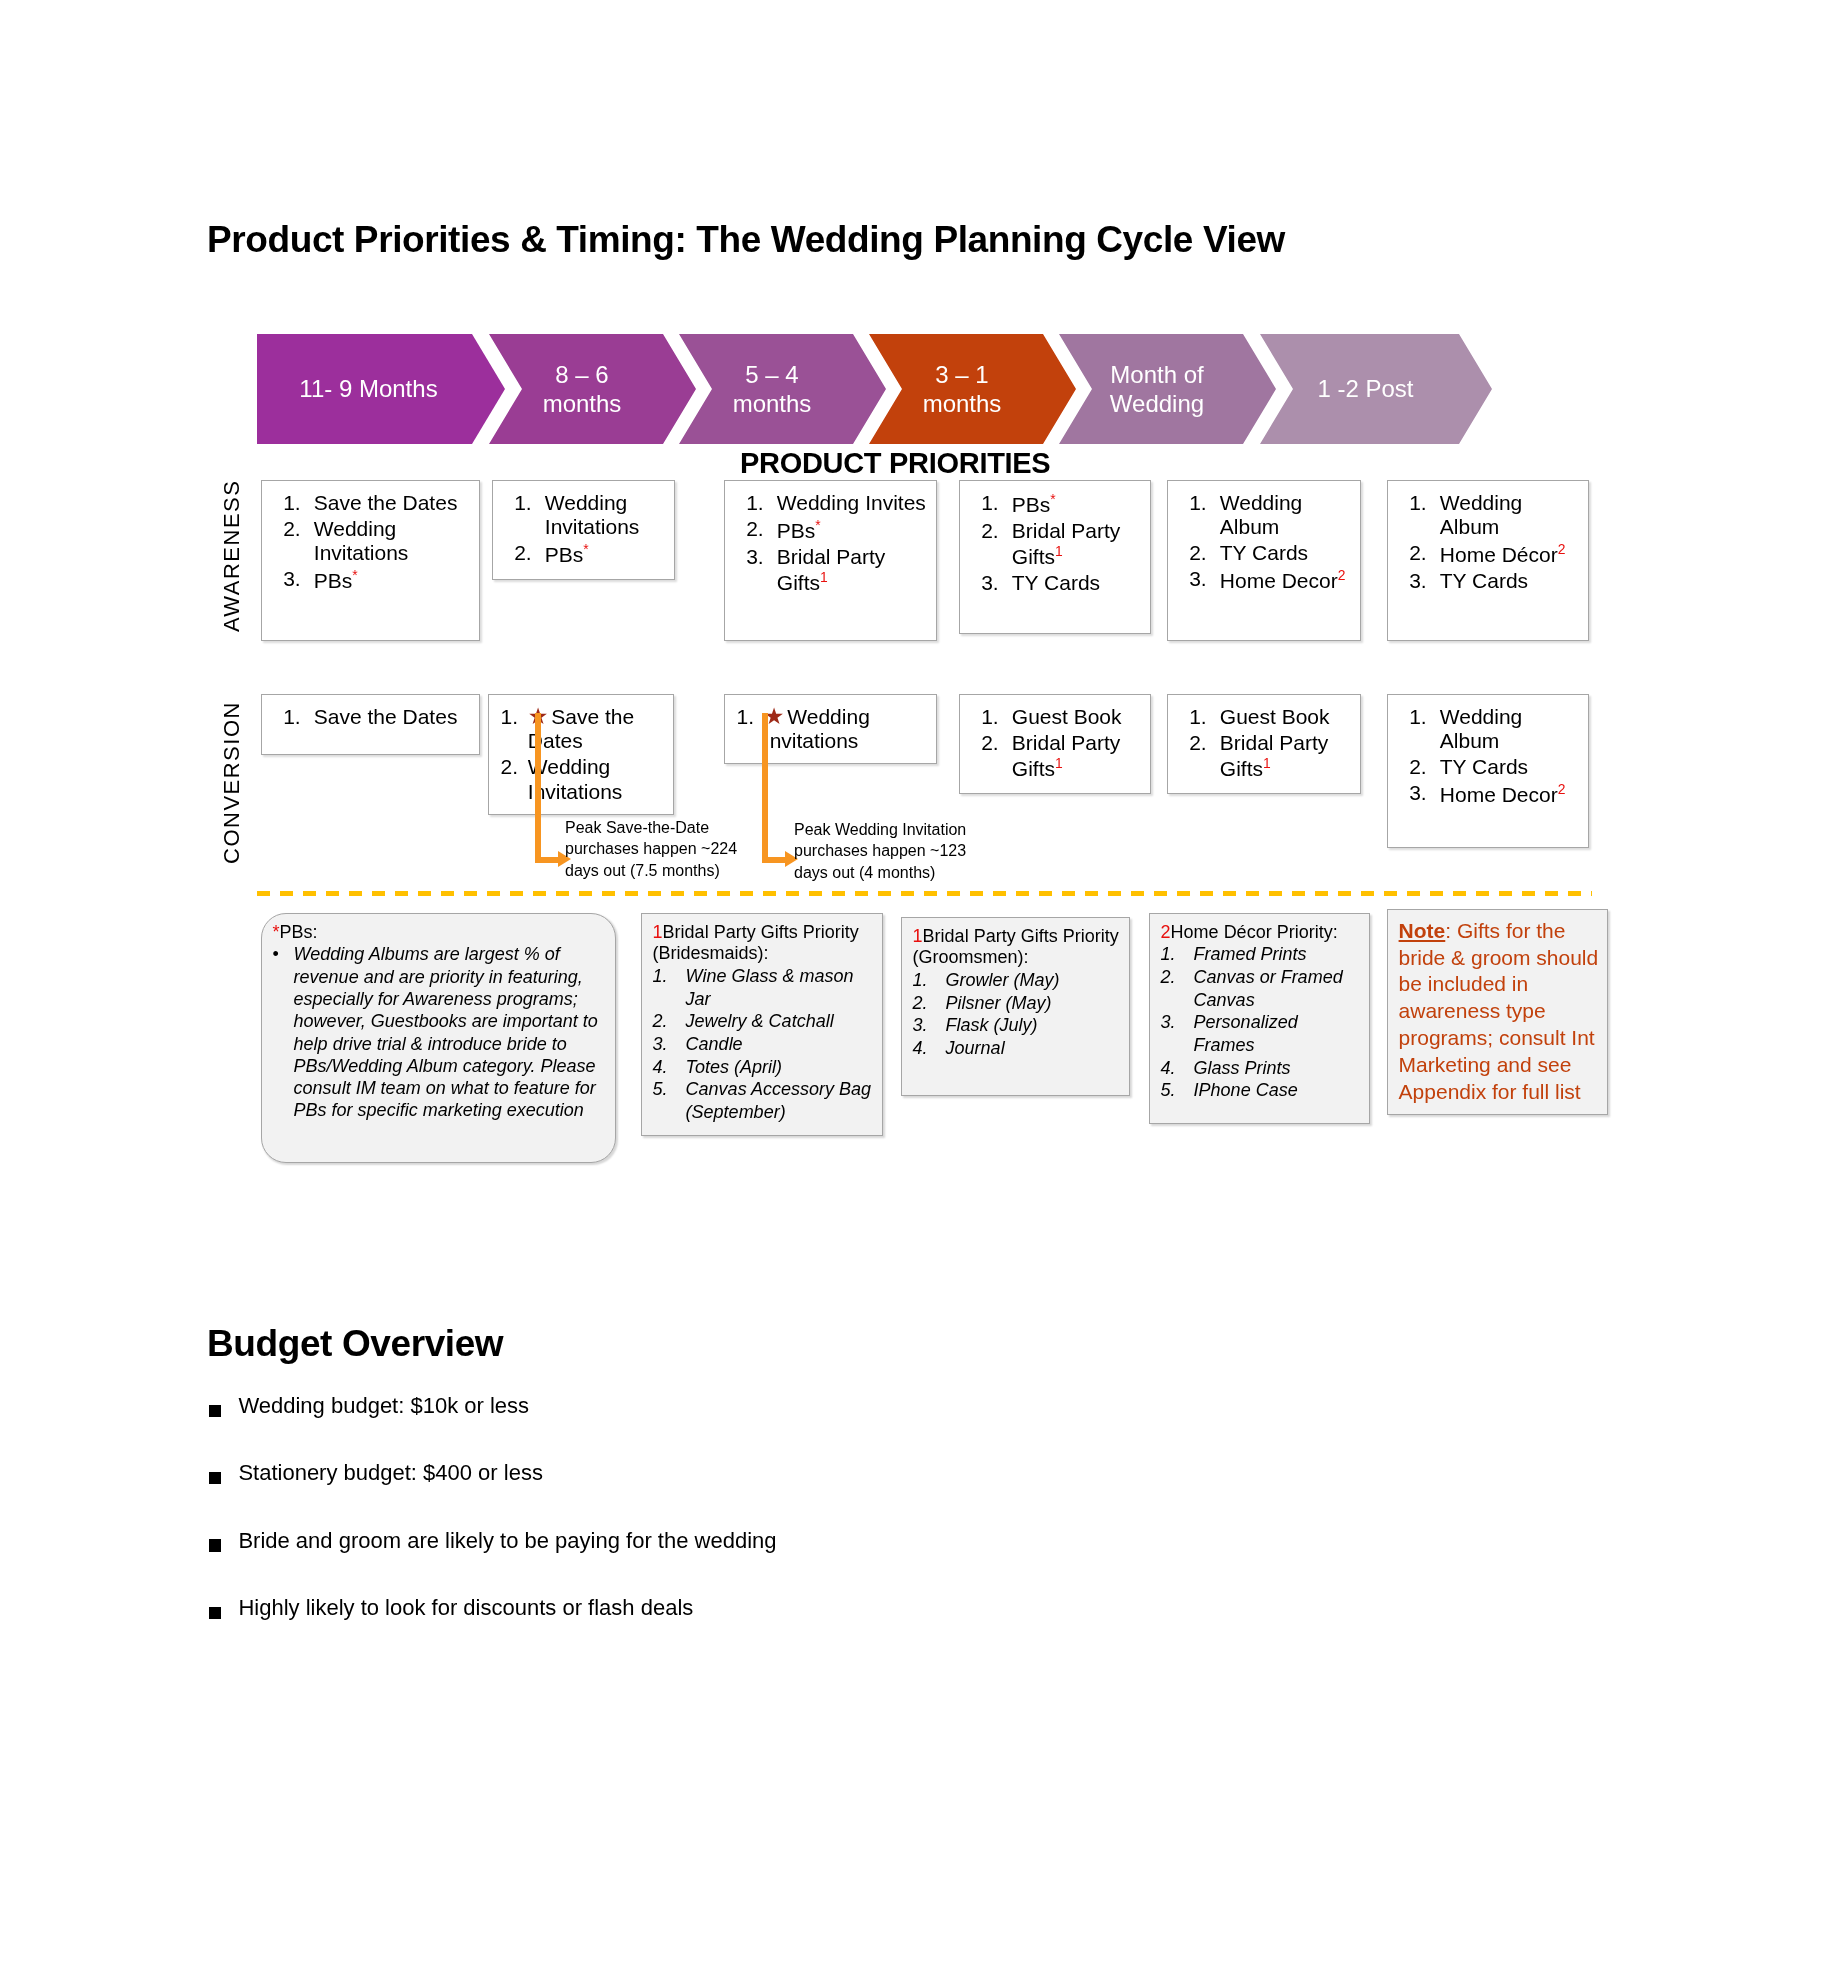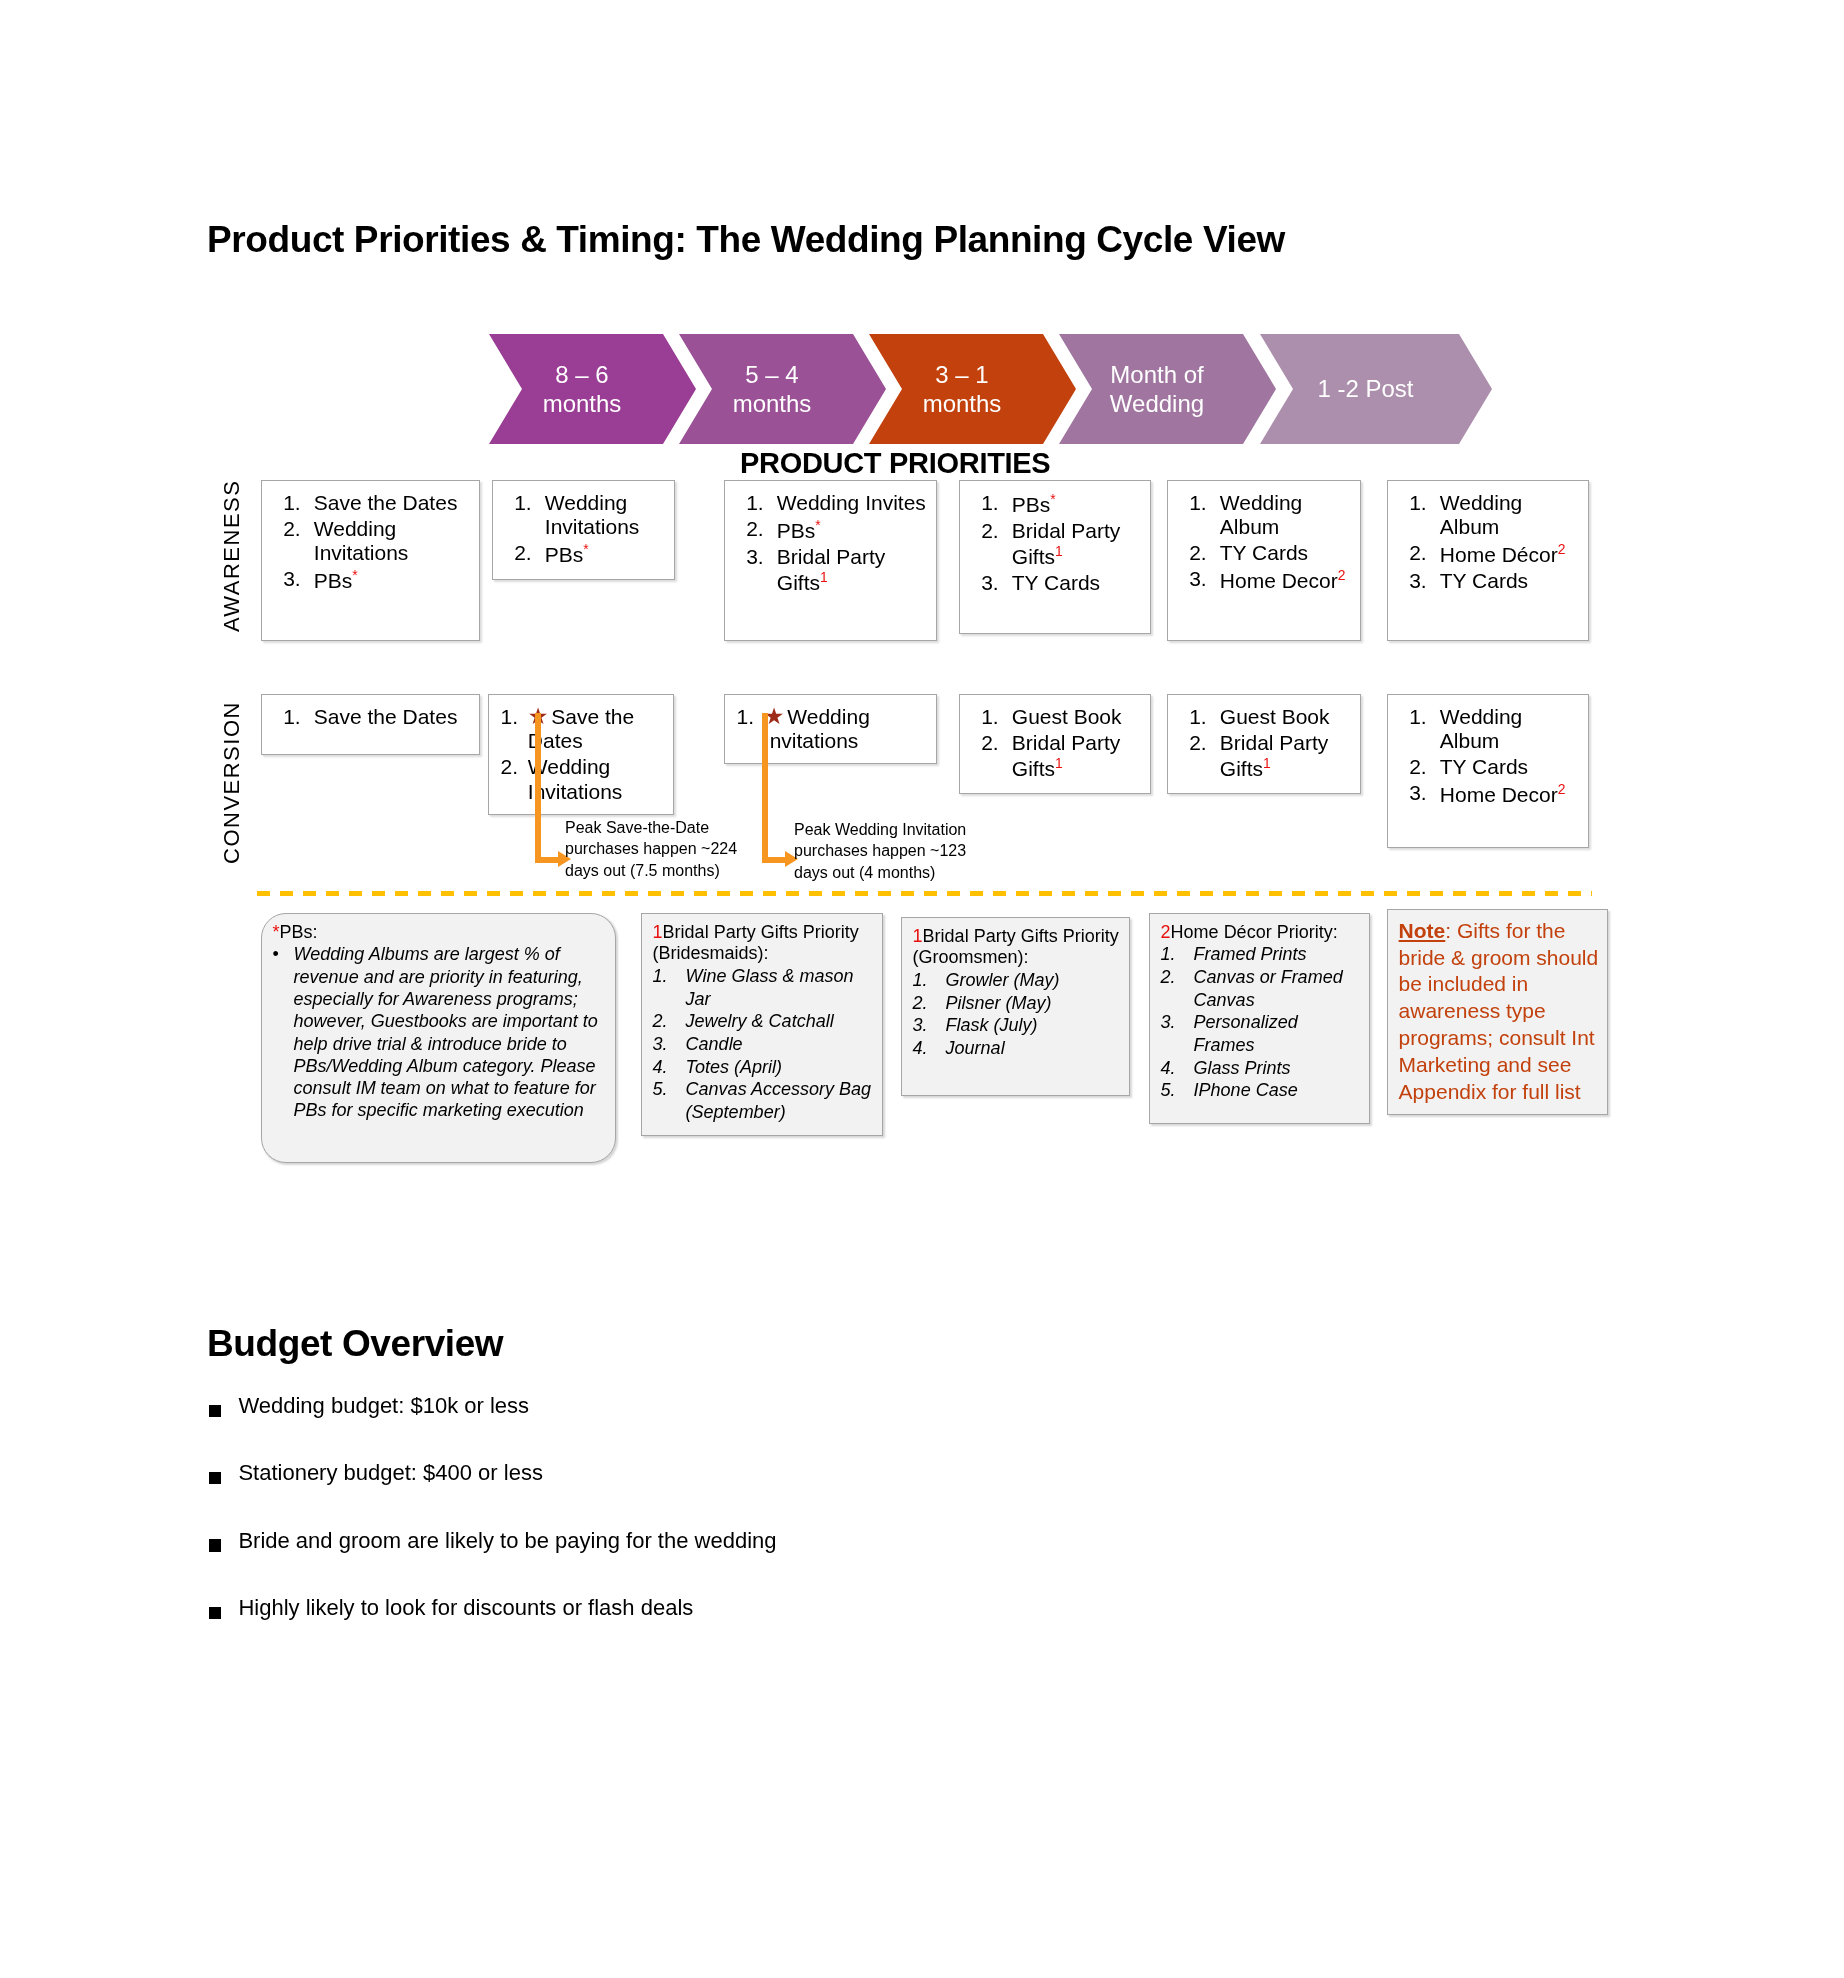--- a/index.html
+++ b/index.html
@@ -113,20 +113,23 @@
   .bullet-text{font-size:22px;line-height:1.2;color:#000;margin-left:17px;text-align:center;}
 </style>
 </head>
 <body>
 
 <div class="stage">
 
   <div class="slide-title">Product Priorities &amp; Timing: The Wedding Planning Cycle View</div>
 
   <div class="chev-band" id="chev-band">
+      <div class="chev first" style="left: 0px; width: 248px; background: rgb(156, 47, 156); z-index: 10;">
+        <span class="lbl">11- 9 Months</span>
+      </div>
       <div class="chev mid" style="left: 232px; width: 207px; background: rgb(154, 61, 148); z-index: 9;">
         <span class="lbl">8 – 6<br>months</span>
       </div>
       <div class="chev mid" style="left: 422px; width: 207px; background: rgb(154, 81, 150); z-index: 8;">
         <span class="lbl">5 – 4<br>months</span>
       </div>
       <div class="chev mid" style="left: 612px; width: 207px; background: #c2410c; z-index: 7;">
         <span class="lbl">3 – 1<br>months</span>
       </div>
       <div class="chev mid" style="left: 802px; width: 217px; background: rgb(160, 118, 160); z-index: 6;">

